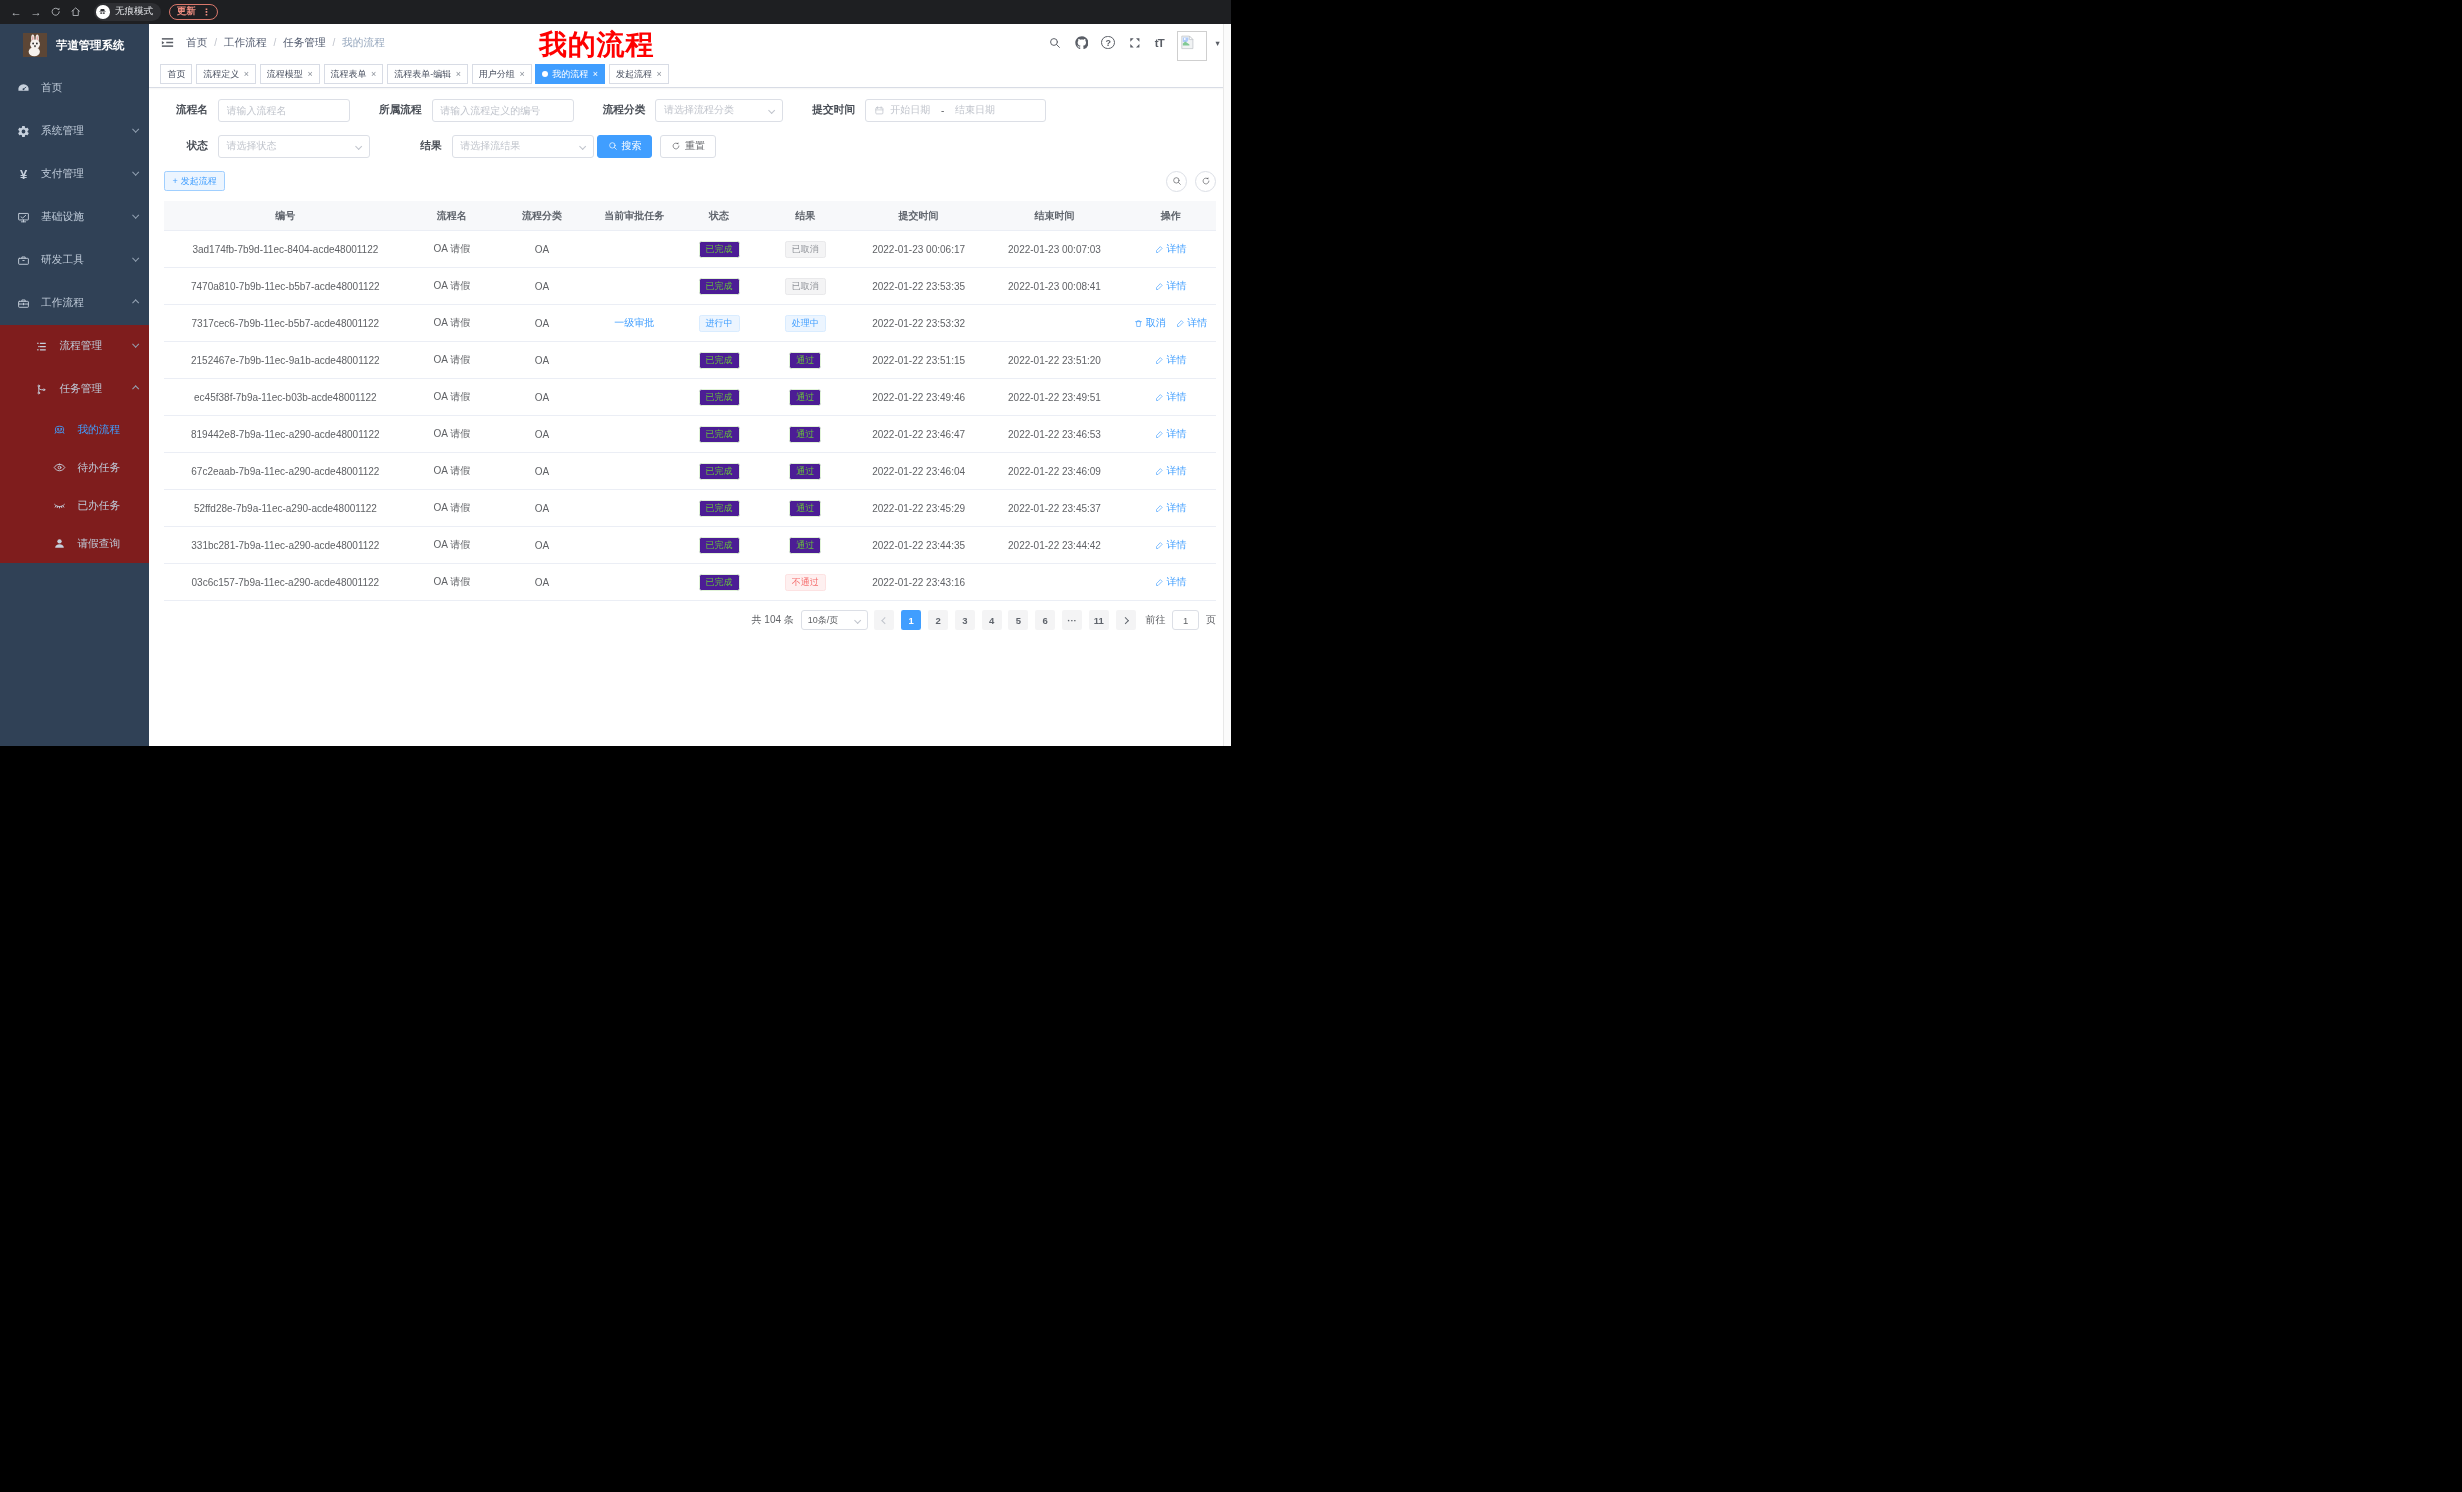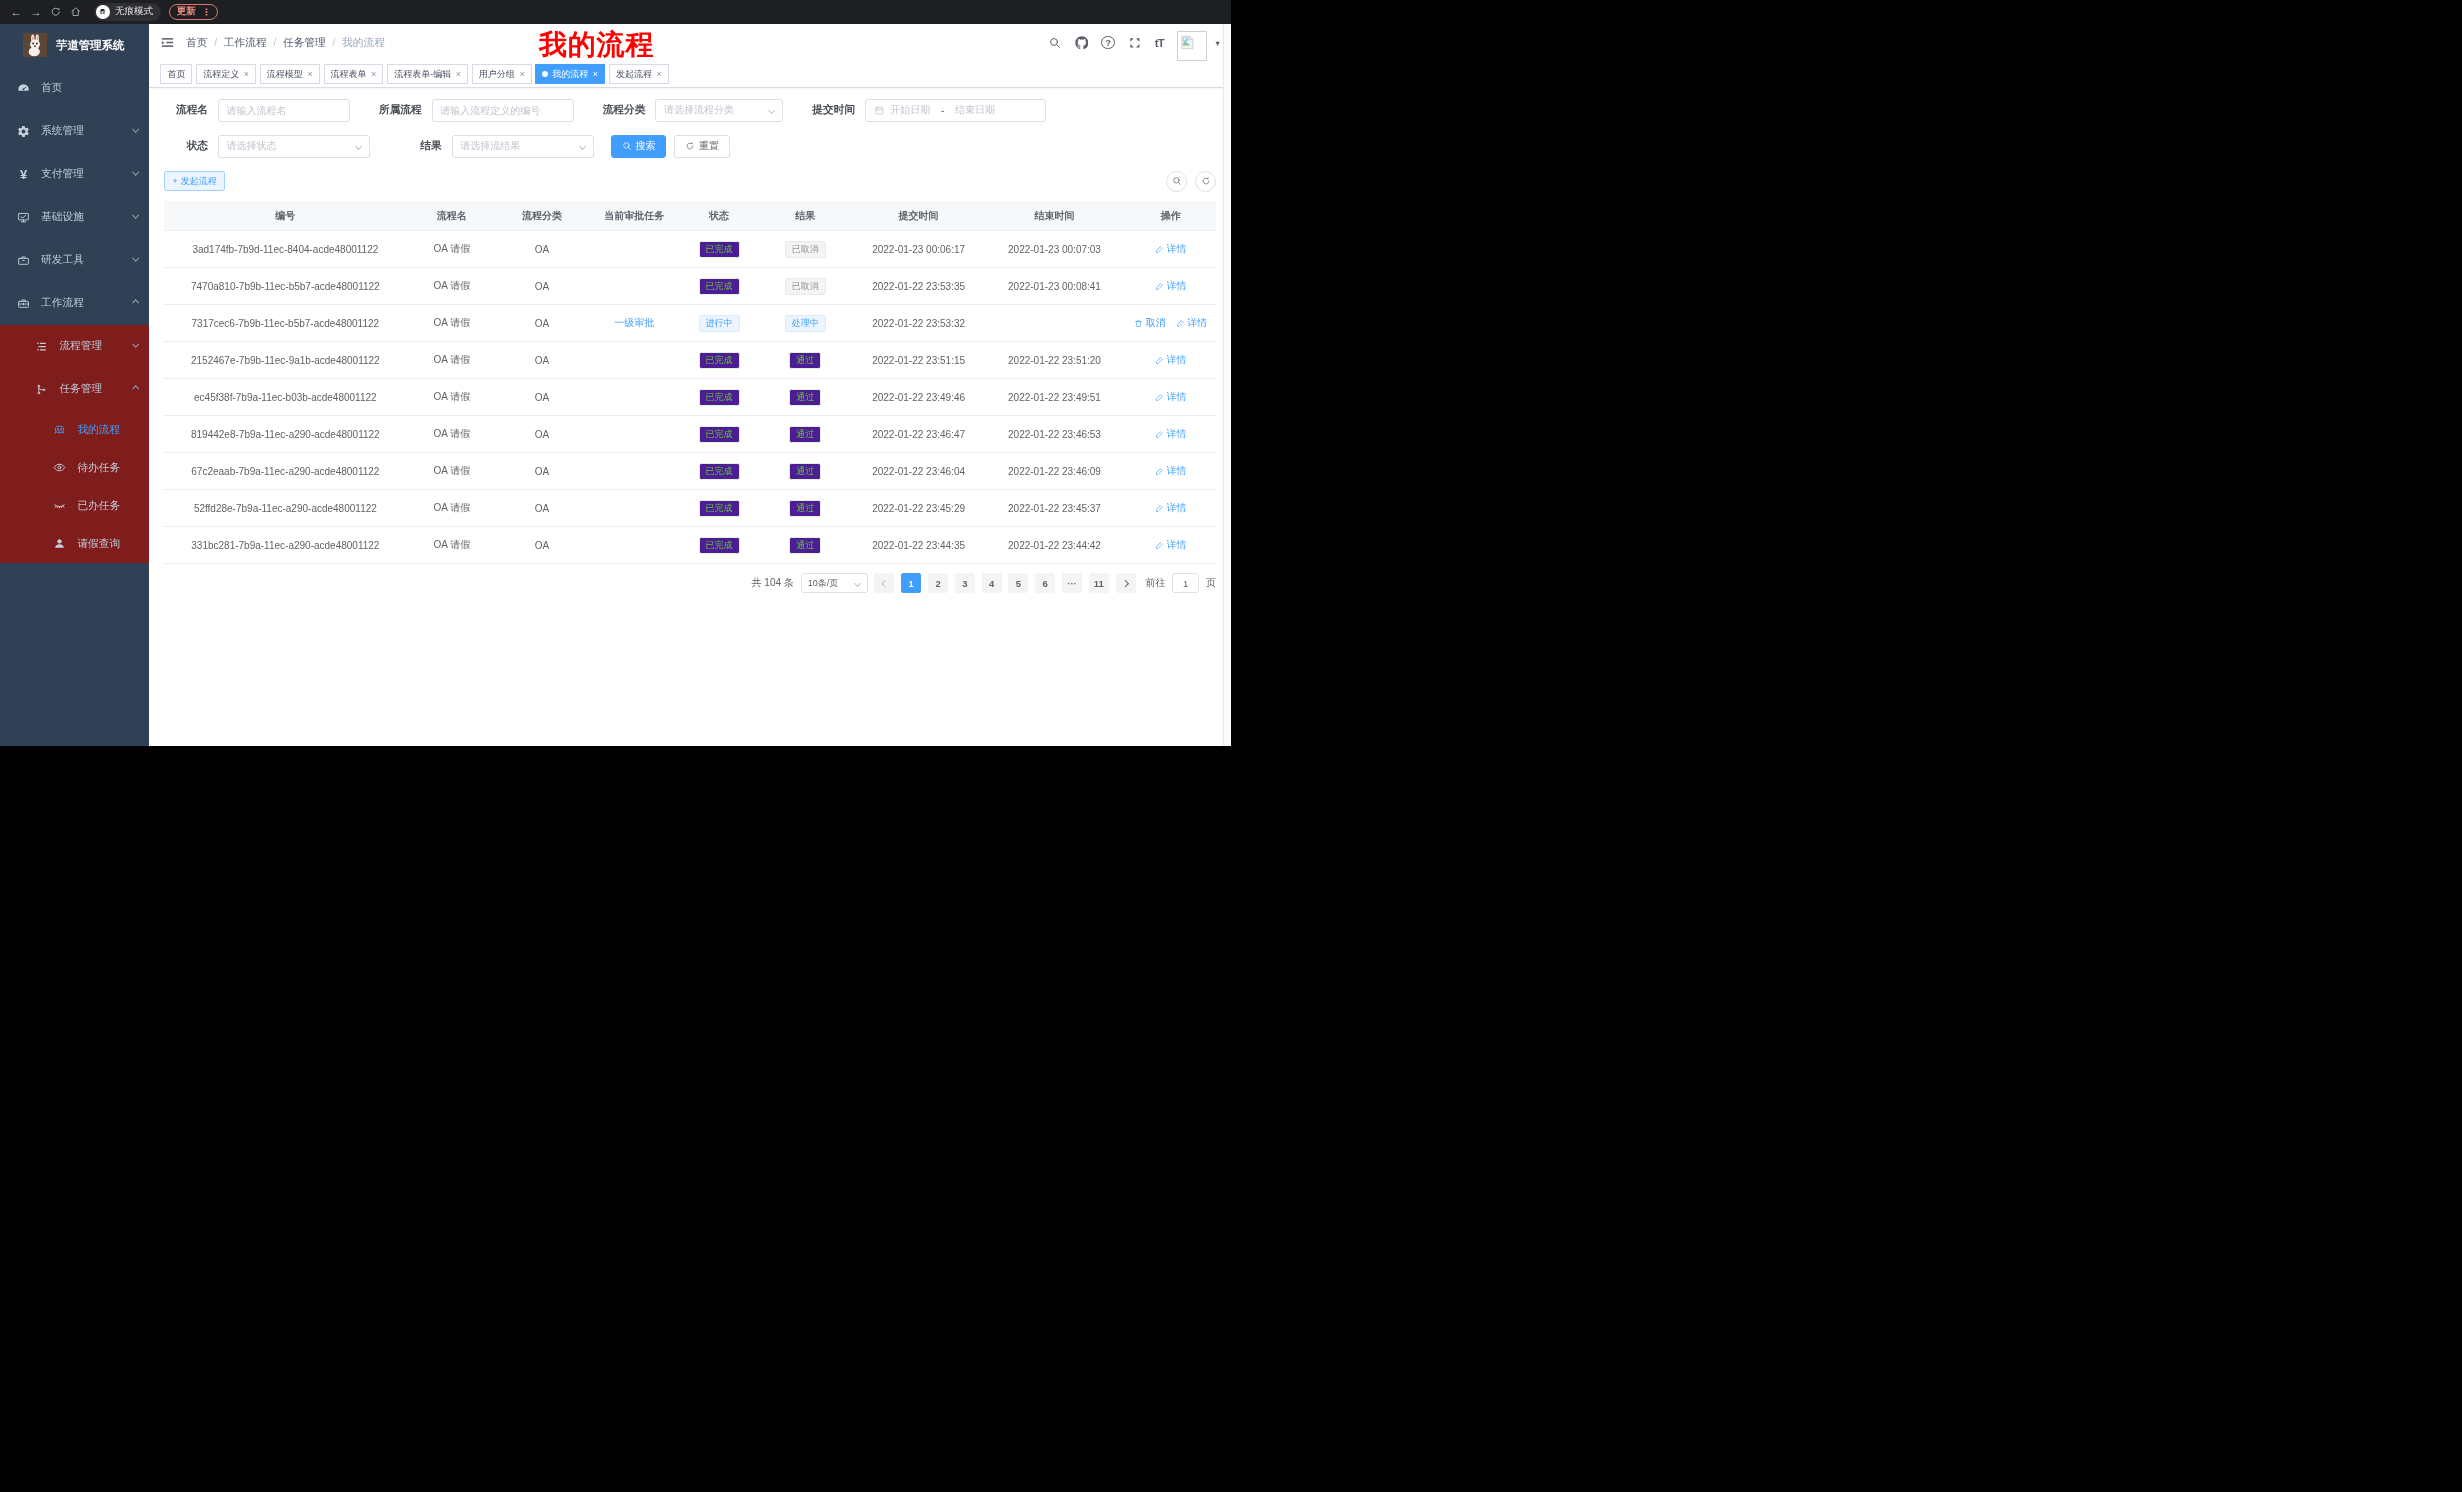--- a/index.html
+++ b/index.html
@@ -405,21 +405,21 @@
           <span class="flabel" style="width:44px">状态</span>
           <span class="inp" style="width:152px;margin-left:10px">
             <span class="ph">请选择状态</span>
             <span class="selchev"></span>
           </span>
           <span class="flabel" style="width:55px;margin-left:16.7px">结果</span>
           <span class="inp" style="width:142px;margin-left:10px">
             <span class="ph">请选择流结果</span>
             <span class="selchev"></span>
           </span>
-          <button class="btn-primary" style="margin-left:17px">
+          <button class="btn-primary" style="margin-left:3px">
             <svg width="10" height="10" viewBox="0 0 24 24" class="sline">
                 <circle cx="10.5" cy="10.5" r="6.5"></circle>
                 <path d="M15.5 15.5l4.5 4.5"></path>
               </svg>
             <span>搜索</span>
           </button>
           <button class="btn-default" style="margin-left:7.6px">
             <svg width="10" height="10" viewBox="0 0 24 24" class="sline">
                 <path d="M19 12a7 7 0 1 1-2.3-5.2"></path>
                 <path d="M17.5 3.2v4.2h-4.2" fill="#606266" stroke="none"></path>
@@ -611,20 +611,36 @@
             </tr>
             <tr>
               <td>331bc281-7b9a-11ec-a290-acde48001122</td>
               <td>OA 请假</td>
               <td>OA</td>
               <td></td>
               <td><span class="etag success">已完成</span></td>
               <td><span class="etag success">通过</span></td>
               <td>2022-01-22 23:44:35</td>
               <td>2022-01-22 23:44:42</td>
+              <td><span class="lnk">
+                    <svg viewBox="0 0 24 24" class="sline">
+                      <path d="M15 5l4 4L8 20H4v-4z"></path>
+                    </svg>
+                    <span>详情</span>
+                  </span></td>
+            </tr>
+            <tr>
+              <td>03c6c157-7b9a-11ec-a290-acde48001122</td>
+              <td>OA 请假</td>
+              <td>OA</td>
+              <td></td>
+              <td><span class="etag success">已完成</span></td>
+              <td><span class="etag danger">不通过</span></td>
+              <td>2022-01-22 23:43:16</td>
+              <td></td>
               <td><span class="lnk">
                     <svg viewBox="0 0 24 24" class="sline">
                       <path d="M15 5l4 4L8 20H4v-4z"></path>
                     </svg>
                     <span>详情</span>
                   </span></td>
             </tr>
           </tbody>
         </table>
 

